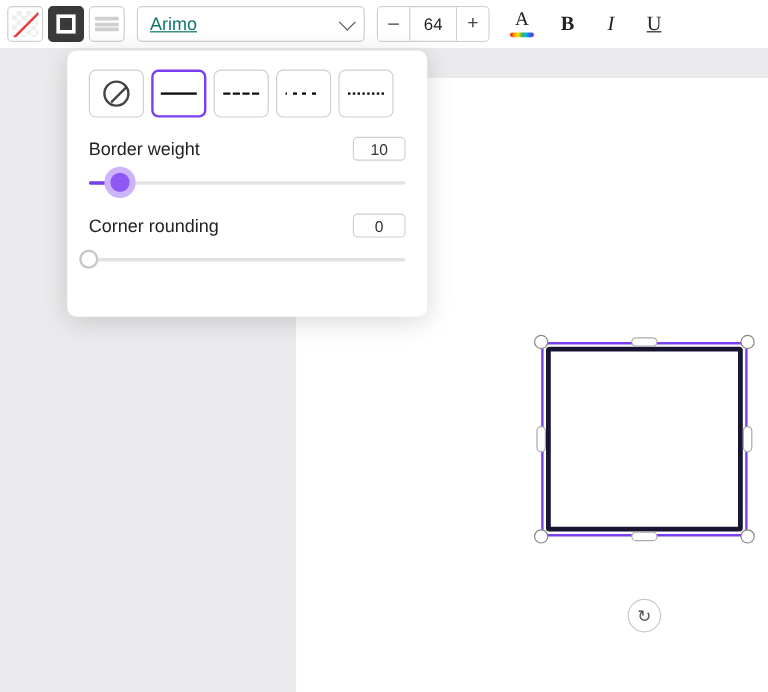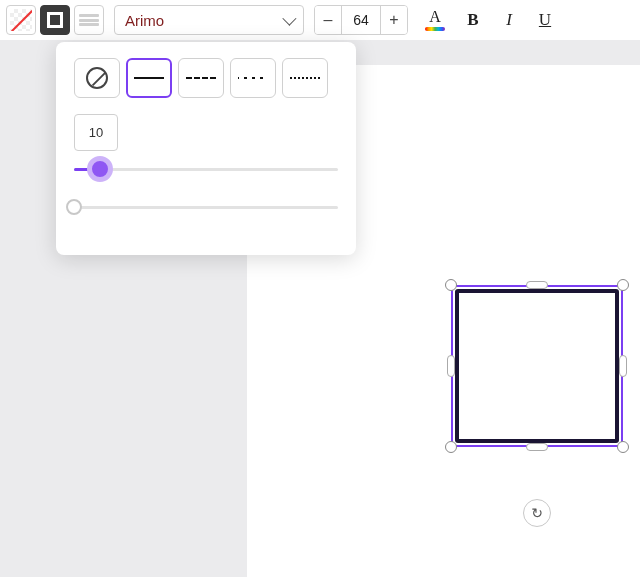--- a/index.html
+++ b/index.html
@@ -78,21 +78,22 @@
     border: 1px solid #d0d0d0;
     border-radius: 4px;
     height: 30px;
     width: 190px;
     padding: 0 10px;
     margin-left: 6px;
     cursor: pointer;
   }
   .font-select .label {
     font-size: 15px;
-    color: #7f1d1d;
+    color: #0f766e;
+    text-decoration: underline;
   }
   .chevron {
     width: 10px; height: 10px;
     border-right: 1.5px solid #555;
     border-bottom: 1.5px solid #555;
     transform: rotate(45deg) translateY(-2px);
   }
 
   .size-stepper {
     display: flex;
@@ -244,21 +245,21 @@
     justify-content: space-between;
     align-items: center;
     margin-bottom: 6px;
   }
   .slider-head .lbl {
     font-size: 15px;
     color: #222;
   }
   .slider-head .val-box {
     width: 44px;
-    height: 37px;
+    height: 20px;
     border: 1px solid #d0d0d0;
     border-radius: 4px;
     display: flex;
     align-items: center;
     justify-content: center;
     font-size: 13px;
     color: #333;
   }
   .slider-track {
     position: relative;
@@ -440,31 +441,36 @@
     <div class="style-swatch">
       <div class="line-dot-s"></div>
     </div>
     <div class="style-swatch">
       <div class="line-dot"></div>
     </div>
   </div>
 
   <div class="slider-block">
     <div class="slider-head">
+      <span class="lbl">Border weight</span>
       <span class="val-box">10</span>
     </div>
     <div class="slider-track">
       <div class="track-bar">
         <div class="track-fill" style="width:10%"></div>
       </div>
       <div class="thumb active" style="left:10%"></div>
     </div>
   </div>
 
   <div class="slider-block">
+    <div class="slider-head">
+      <span class="lbl">Corner rounding</span>
+      <span class="val-box">0</span>
+    </div>
     <div class="slider-track">
       <div class="track-bar">
         <div class="track-fill" style="width:0%"></div>
       </div>
       <div class="thumb" style="left:0%"></div>
     </div>
   </div>
 
 </div>
 

